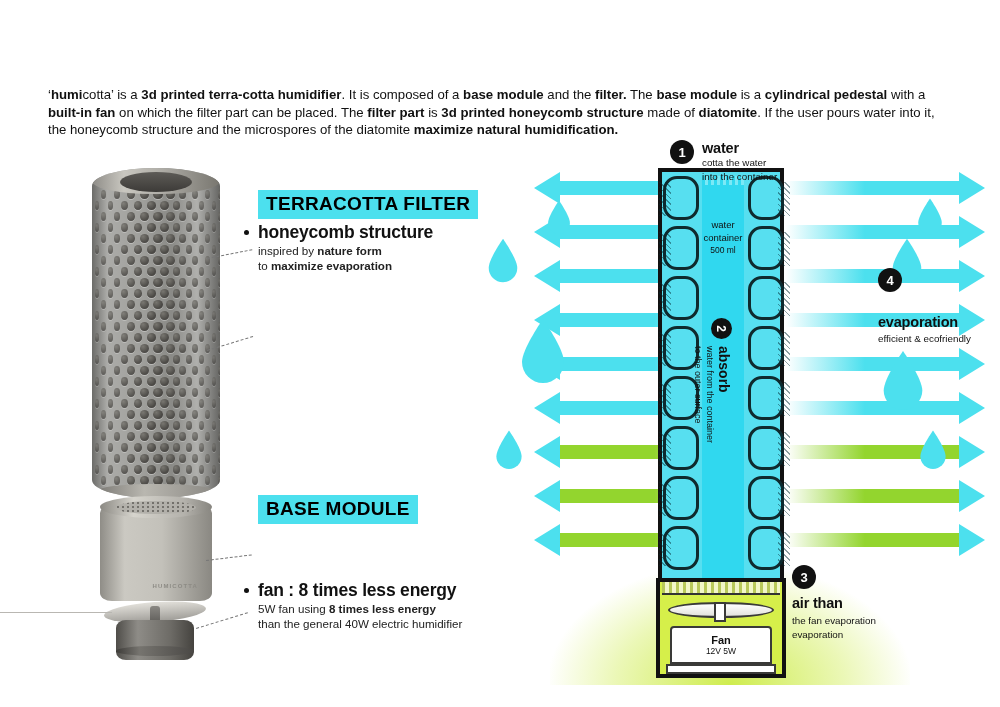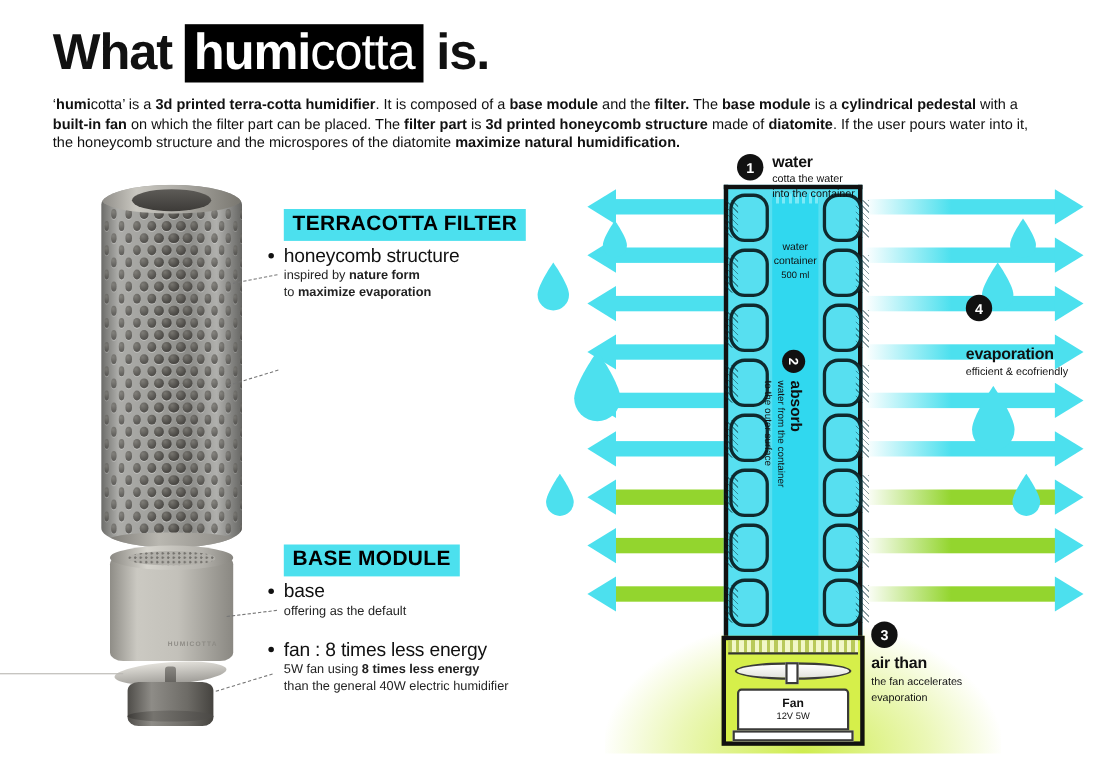--- a/index.html
+++ b/index.html
@@ -115,21 +115,21 @@
   .sec-head{
     position:absolute;background:#4ce0ee;color:#000;
     font-size:19px;font-weight:bold;letter-spacing:.3px;
     padding:3px 8px 4px 8px;
   }
   .bullet{position:absolute;}
   .bullet .dot{
     position:absolute;left:0;top:8px;width:5px;height:5px;border-radius:50%;background:#111;
   }
   .bullet h4{
-    margin:0 0 2px 14px;font-size:17.5px;font-weight:normal;letter-spacing:-.2px;line-height:20px;
+    margin:0 0 2px 14px;font-size:17.5px;font-weight:bold;letter-spacing:-.2px;line-height:20px;
   }
   .bullet p{
     margin:0 0 0 14px;font-size:11.6px;line-height:14.5px;color:#222;
   }
   .bullet p b{font-weight:bold;}
 
   .leader{position:absolute;border-top:1px dashed #777;transform-origin:0 0;height:0;}
 
   
   .diagram{position:absolute;left:480px;top:140px;width:520px;height:545px;}
@@ -210,23 +210,20 @@
     position:absolute;transform:rotate(90deg);transform-origin:0 0;
   }
   .vstep h5{margin:0;font-size:14px;font-weight:bold;}
   .vstep p{margin:1px 0 0 0;font-size:9px;line-height:11px;}
 </style>
 </head>
 <body>
 
 <div class="page">
 
-  <div class="title">
-    <span>What </span><span class="hl"><b>humi</b><i>cotta</i></span><span> is.</span>
-  </div>
 
   <div class="intro">‘<b>humi</b>cotta’ is a <b>3d printed terra-cotta humidifier</b>. It is composed of a <b>base module</b> and the <b>filter.</b> The <b>base module</b> is a <b>cylindrical pedestal</b> with a <b>built-in fan</b> on which the filter part can be placed. The <b>filter part</b> is <b>3d printed honeycomb structure</b> made of <b>diatomite</b>. If the user pours water into it, the honeycomb structure and the microspores of the diatomite <b>maximize natural humidification.</b></div>
 
   <div class="photo-filter">
     <div class="honeycells" id="honeycells">
         <i style="left: 9px; top: 22px; width: 5.15625px; height: 9px; opacity: 0.648438;"></i>
         <i style="left: 22px; top: 22px; width: 6.41563px; height: 9px; opacity: 0.739844;"></i>
         <i style="left: 35px; top: 22px; width: 7.675px; height: 9px; opacity: 0.83125;"></i>
         <i style="left: 48px; top: 22px; width: 8.93437px; height: 9px; opacity: 0.922656;"></i>
         <i style="left: 61px; top: 22px; width: 9.80625px; height: 9px; opacity: 0.985938;"></i>
@@ -519,25 +516,20 @@
 
   <div class="bullet" style="left:244px;top:222px;width:235px;">
     <span class="dot"></span>
     <h4>honeycomb structure</h4>
     <p>inspired by <b>nature form</b><br>to <b>maximize evaporation</b></p>
   </div>
 
 
   <div class="sec-head" style="left:258px;top:495px;">BASE MODULE</div>
 
-  <div class="bullet" style="left:244px;top:527px;width:250px;">
-    <span class="dot"></span>
-    <h4>base</h4>
-    <p>offering as the default</p>
-  </div>
 
   <div class="bullet" style="left:244px;top:580px;width:255px;">
     <span class="dot"></span>
     <h4>fan : 8 times less energy</h4>
     <p>5W fan using <b>8 times less energy</b><br>than the general 40W electric humidifier</p>
   </div>
 
   <div class="leader" style="left:207px;top:258px;width:46px;transform:rotate(-11deg);"></div>
   <div class="leader" style="left:207px;top:350px;width:48px;transform:rotate(-17deg);"></div>
   <div class="leader" style="left:206px;top:560px;width:46px;transform:rotate(-7deg);"></div>
@@ -694,21 +686,21 @@
       <div>
         <h5>absorb</h5>
         <p>water from the container</p>
         <p>to the outer surface</p>
       </div>
     </div>
 
     <div class="step" style="left:312px;top:425px;">
       <div class="badge">3</div>
       <h5 style="margin-top:6px;">air than</h5>
-      <p style="margin-top:4px;">the fan accelerates</p>
+      <p style="margin-top:4px;">the fan evaporation</p>
       <p>evaporation</p>
     </div>
 
     <div class="step" style="left:398px;top:128px;">
       <div class="badge">4</div>
       <h5 style="margin-top:22px;">evaporation</h5>
       <p style="margin-top:3px;">efficient &amp; ecofriendly</p>
     </div>
   </div>
 

